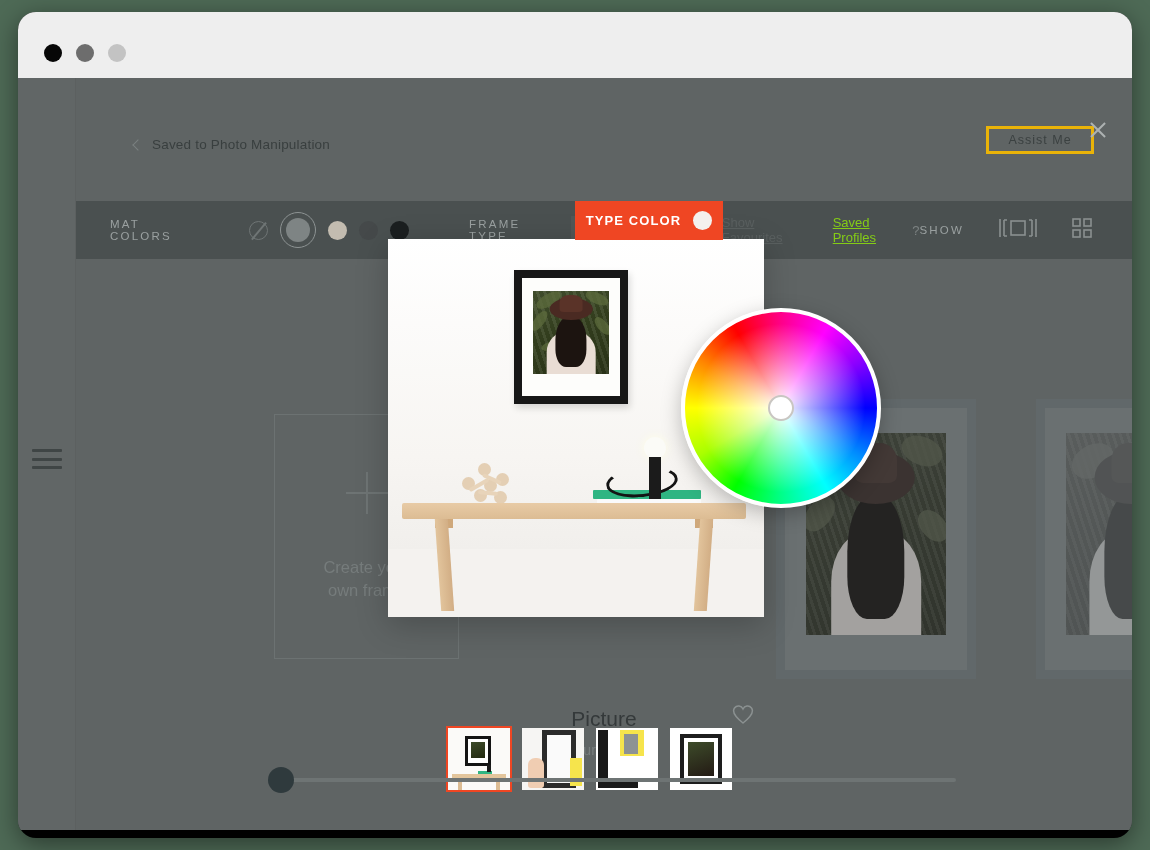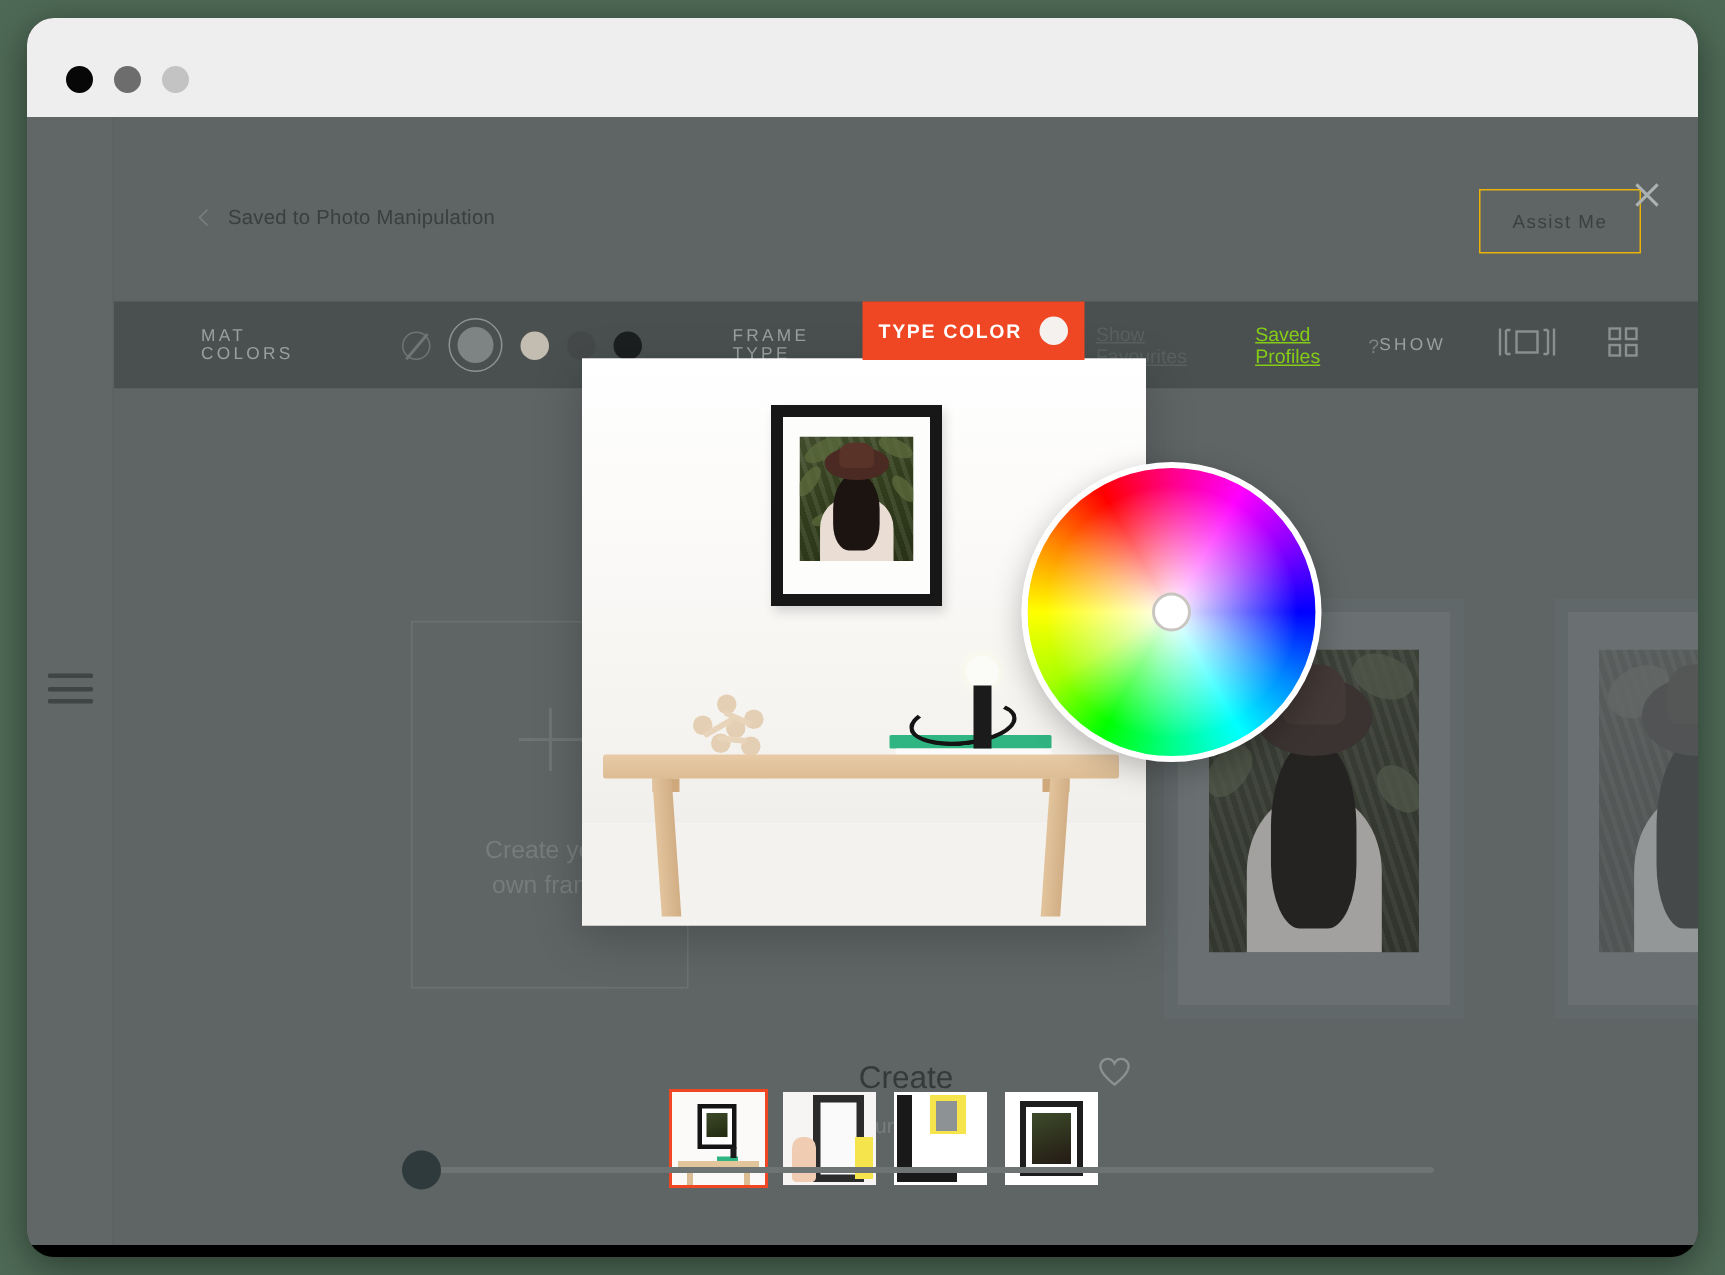--- a/index.html
+++ b/index.html
@@ -80,22 +80,22 @@
     margin-right: 2px;
   }
   .page-title {
     position: absolute; left: 0; top: 47px;
     width: 1056px; text-align: center;
     font-size: 29px; color: #33393a; font-weight: 400;
     letter-spacing: .3px;
   }
   .assist-btn {
     position: absolute; right: 38px; top: 48px;
-    width: 108px; height: 43px;
-    border: 1px solid #eab308;
+    width: 108px; height: 28px;
+    border: 3px solid #eab308;
     display: flex; align-items: center; justify-content: center;
     color: #3b4141; font-size: 12.5px; letter-spacing: 1px;
     cursor: pointer; background: transparent;
   }
   .close-x {
     position: absolute; right: 22px; top: 40px;
     width: 24px; height: 24px; cursor: pointer;
   }
   .close-x:before, .close-x:after {
     content: ""; position: absolute; left: 2px; top: 11px;
@@ -413,21 +413,21 @@
           <i class="back-chevron"></i>
           <span>Saved to Photo Manipulation</span>
         </div>
         <div class="assist-btn">
           <span>Assist Me</span>
         </div>
         <div class="close-x"></div>
       </div>
 
       <div class="toolbar">
-        <div class="tb-label" style="margin-left:58px">MAT COLORS</div>
+        <div class="tb-label" style="margin-left:34px">MAT COLORS</div>
         <div class="mat-group">
           <span class="swatch none"></span>
           <span class="swatch-sel">
               <i></i>
             </span>
           <span class="swatch c1"></span>
           <span class="swatch c2"></span>
           <span class="swatch c3"></span>
         </div>
 
@@ -501,21 +501,21 @@
 
                 <span class="body"></span>
                 <span class="hair"></span>
                 <span class="hat"></span>
                 <span class="hat-crown"></span>
               </div>
             </div>
           </div>
         </div>
 
-        <div class="product-name">Create</div>
+        <div class="product-name">Picture</div>
         <div class="heart">
           <svg width="24" height="22" viewBox="0 0 24 22">
             <path d="M12 20 C3 13 1 8.5 3.5 5 C6 1.6 10.4 2.6 12 6 C13.6 2.6 18 1.6 20.5 5 C23 8.5 21 13 12 20 Z" stroke="#8b9191" stroke-width="1.5" fill="none"></path>
           </svg>
         </div>
         <div class="product-sub">Picture Frame</div>
 
         <div class="thumbs">
           <div class="thumb sel">
             <div style="position:absolute;inset:0;background:#fbfaf8"></div>

